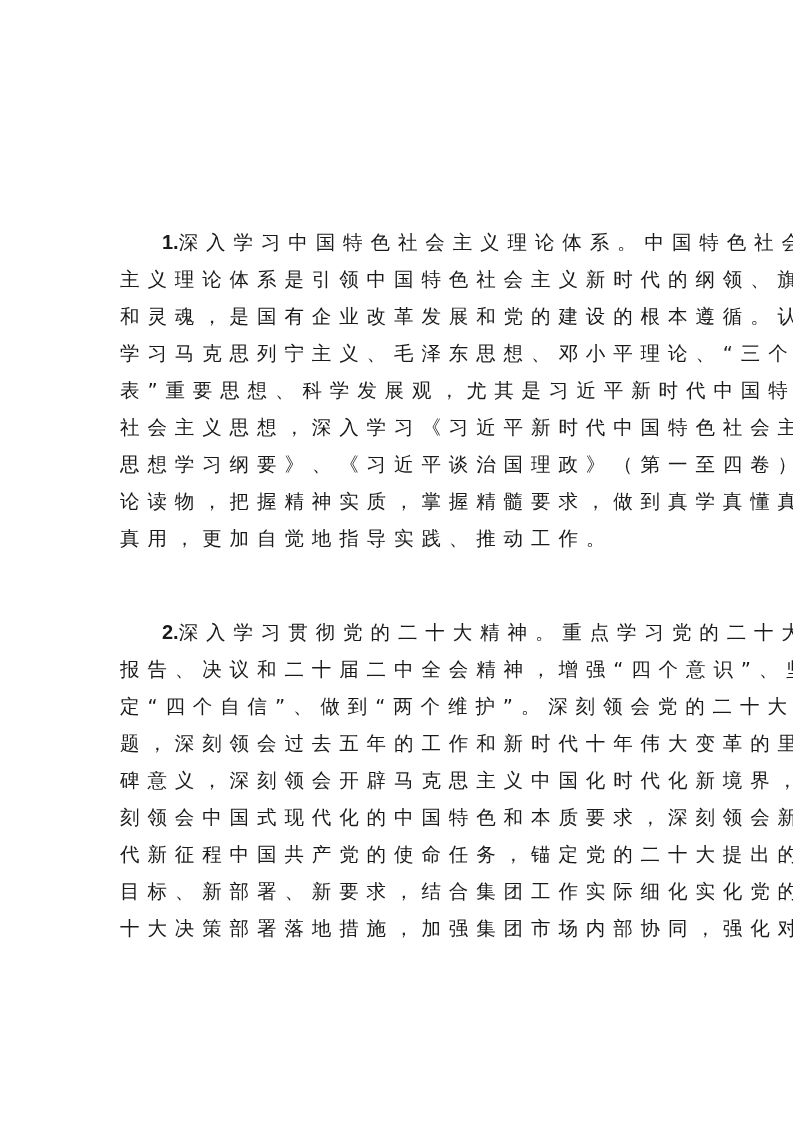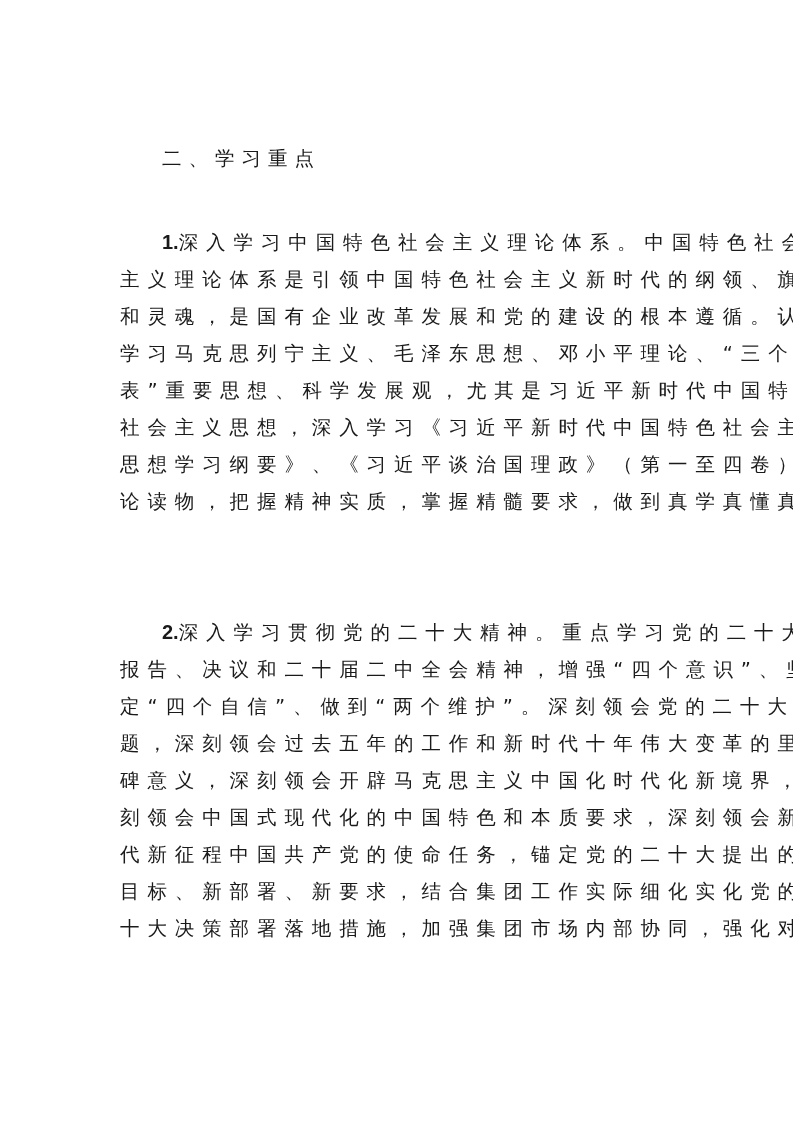--- a/index.html
+++ b/index.html
@@ -46,30 +46,30 @@
       font-weight: bold;
       letter-spacing: 0;
       font-size: 20px;
     }
   </style>
 </head>
 <body>
 
 <div class="page">
 
-  <div class="line heading" style="top:140px;">二、学习重点</div>
 
   <div class="line indent" style="top:224px;"><span class="num">1.</span><span>深入学习中国特色社会主义理论体系。中国特色社会</span></div>
   <div class="line" style="top:261px;">主义理论体系是引领中国特色社会主义新时代的纲领、旗帜</div>
   <div class="line" style="top:298px;">和灵魂，是国有企业改革发展和党的建设的根本遵循。认真</div>
   <div class="line" style="top:335px;">学习马克思列宁主义、毛泽东思想、邓小平理论、“三个代</div>
   <div class="line" style="top:372px;">表”重要思想、科学发展观，尤其是习近平新时代中国特色</div>
   <div class="line" style="top:409px;">社会主义思想，深入学习《习近平新时代中国特色社会主义</div>
   <div class="line" style="top:446px;">思想学习纲要》、《习近平谈治国理政》（第一至四卷）等理</div>
   <div class="line" style="top:483px;">论读物，把握精神实质，掌握精髓要求，做到真学真懂真信</div>
+  <div class="line" style="top:520px;">真用，更加自觉地指导实践、推动工作。</div>
 
   <div class="line indent" style="top:614px;"><span class="num">2.</span><span>深入学习贯彻党的二十大精神。重点学习党的二十大</span></div>
   <div class="line" style="top:651px;">报告、决议和二十届二中全会精神，增强“四个意识”、坚</div>
   <div class="line" style="top:688px;">定“四个自信”、做到“两个维护”。深刻领会党的二十大主</div>
   <div class="line" style="top:725px;">题，深刻领会过去五年的工作和新时代十年伟大变革的里程</div>
   <div class="line" style="top:762px;">碑意义，深刻领会开辟马克思主义中国化时代化新境界，深</div>
   <div class="line" style="top:799px;">刻领会中国式现代化的中国特色和本质要求，深刻领会新时</div>
   <div class="line" style="top:836px;">代新征程中国共产党的使命任务，锚定党的二十大提出的新</div>
   <div class="line" style="top:873px;">目标、新部署、新要求，结合集团工作实际细化实化党的二</div>
   <div class="line" style="top:910px;">十大决策部署落地措施，加强集团市场内部协同，强化对外</div>

